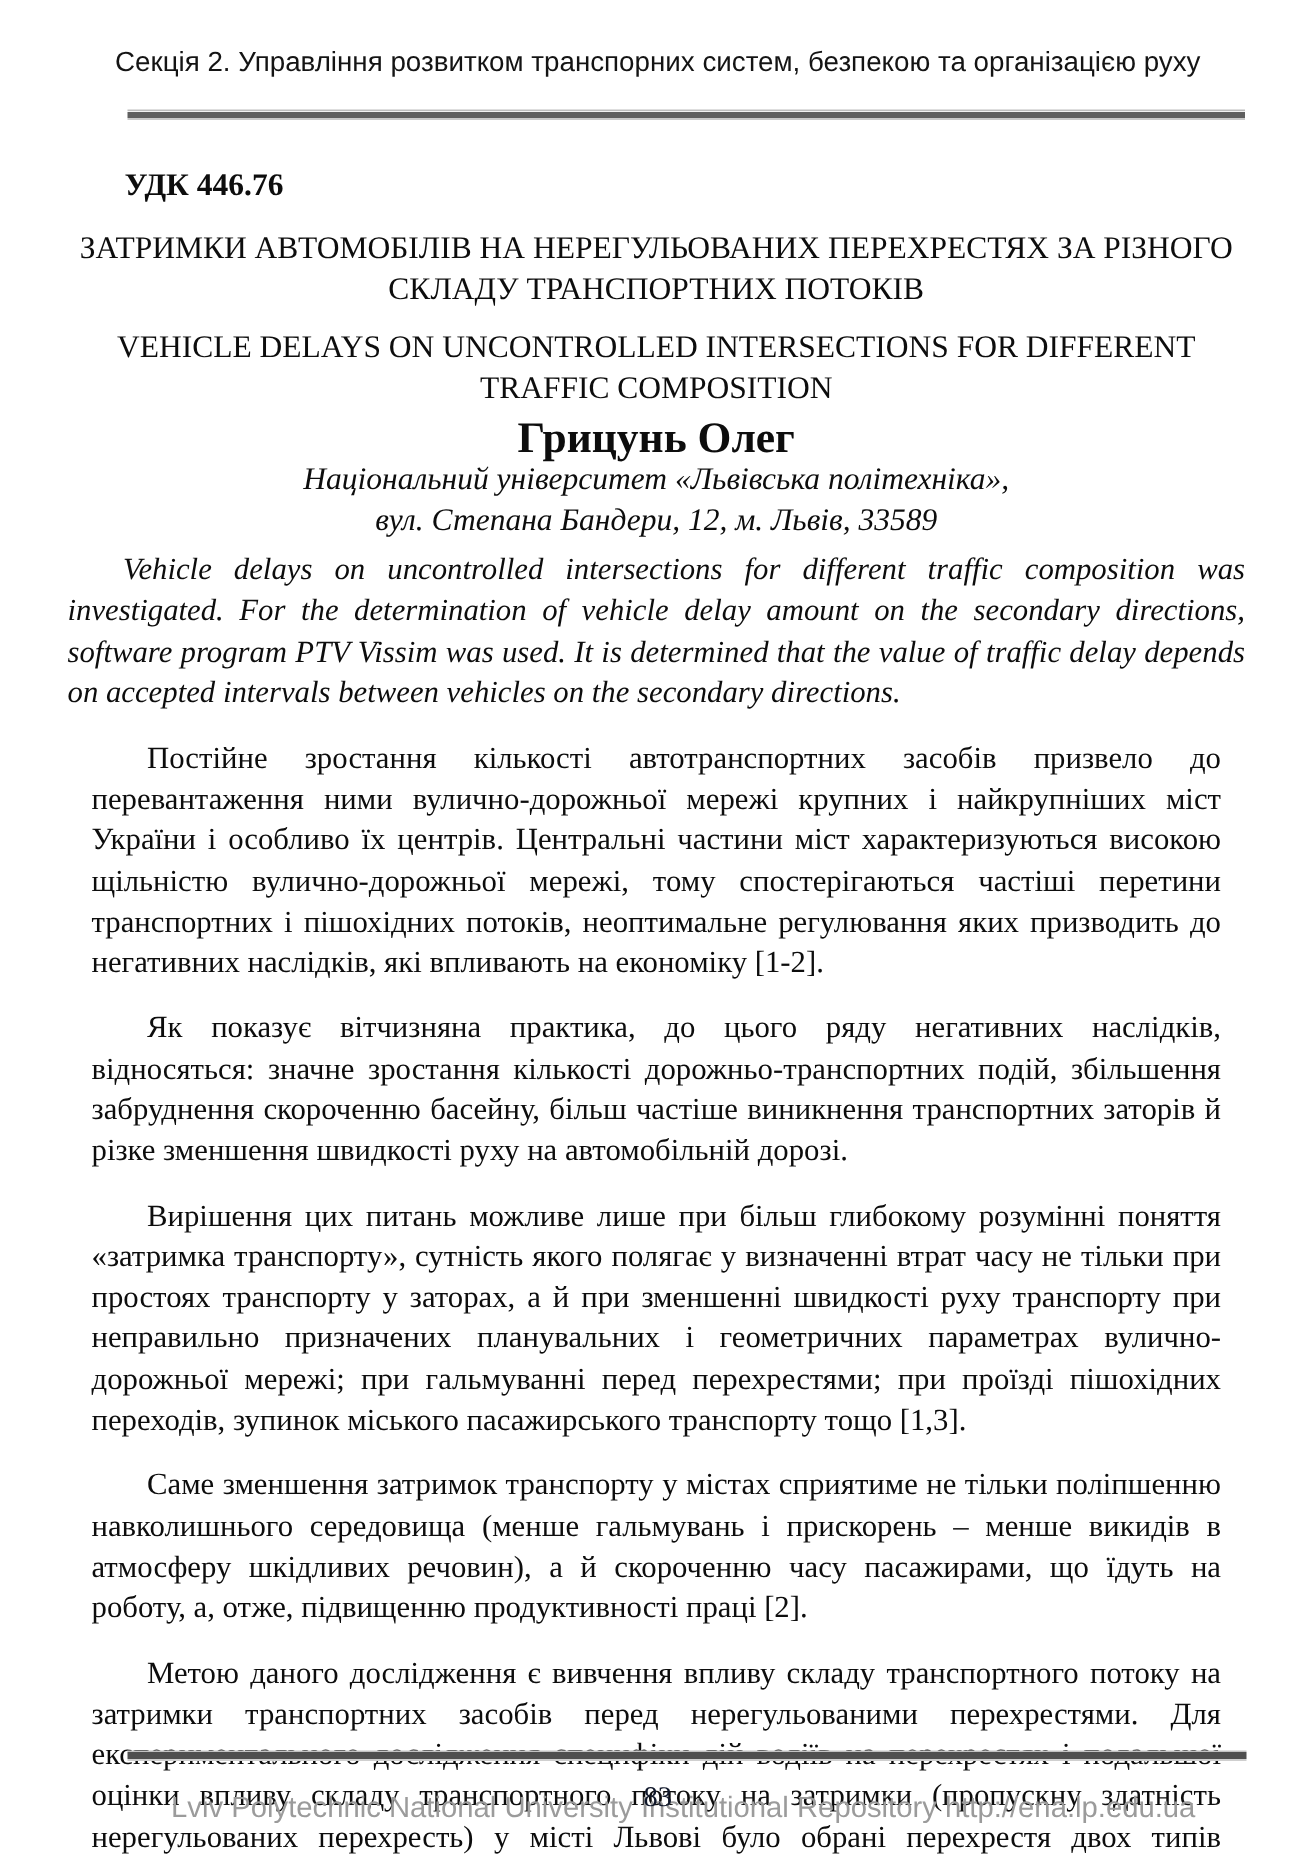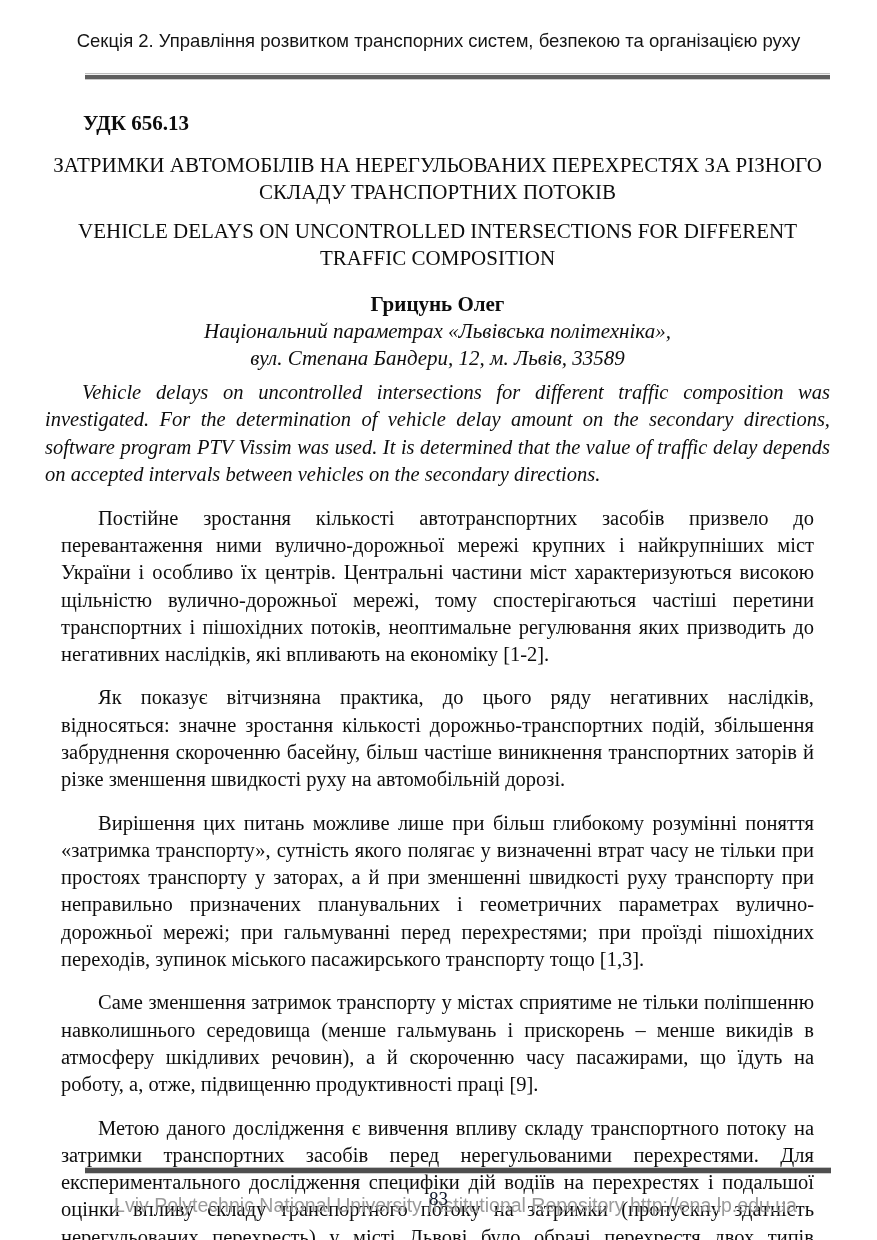--- a/index.html
+++ b/index.html
@@ -44,24 +44,24 @@
     font-size: 21px;
     line-height: 27px;
   }
   .title-en {
     margin-top: 12px;
     text-align: center;
     font-size: 21px;
     line-height: 27px;
   }
   .author {
-    margin-top: 19px;
+    margin-top: 7px;
     text-align: center;
     font-weight: bold;
-    font-size: 21px;
+    font-size: 29px;
     line-height: 27px;
   }
   .affiliation {
     text-align: center;
     font-style: italic;
     font-size: 21px;
     line-height: 27px;
   }
   .abstract {
     margin-top: 7px;
@@ -118,39 +118,39 @@
 <body>
 
 <div class="page">
 
   <div class="running-header">Секція 2. Управління розвитком транспорних систем, безпекою та організацією руху</div>
 
   <div class="rule"></div>
 
   <div class="content">
 
-    <div class="udk">УДК 656.13</div>
+    <div class="udk">УДК 446.76</div>
 
     <div class="title-uk">ЗАТРИМКИ АВТОМОБІЛІВ НА НЕРЕГУЛЬОВАНИХ ПЕРЕХРЕСТЯХ ЗА РІЗНОГО СКЛАДУ ТРАНСПОРТНИХ ПОТОКІВ</div>
 
     <div class="title-en">VEHICLE DELAYS ON UNCONTROLLED INTERSECTIONS FOR DIFFERENT TRAFFIC COMPOSITION</div>
 
     <div class="author">Грицунь Олег</div>
 
-    <div class="affiliation">Національний параметрах «Львівська політехніка»,</div>
+    <div class="affiliation">Національний університет «Львівська політехніка»,</div>
 
     <div class="affiliation">вул. Степана Бандери, 12, м. Львів, 33589</div>
 
     <div class="abstract">Vehicle delays on uncontrolled intersections for different traffic composition was investigated. For the determination of vehicle delay amount on the secondary directions, software program PTV Vissim was used. It is determined that the value of traffic delay depends on accepted intervals between vehicles on the secondary directions.</div>
 
     <div class="body-text">
         <p>Постійне зростання кількості автотранспортних засобів призвело до перевантаження ними вулично-дорожньої мережі крупних і найкрупніших міст України і особливо їх центрів. Центральні частини міст характеризуються високою щільністю вулично-дорожньої мережі, тому спостерігаються частіші перетини транспортних і пішохідних потоків, неоптимальне регулювання яких призводить до негативних наслідків, які впливають на економіку [1-2].</p>
         <p>Як показує вітчизняна практика, до цього ряду негативних наслідків, відносяться: значне зростання кількості дорожньо-транспортних подій, збільшення забруднення скороченню басейну, більш частіше виникнення транспортних заторів й різке зменшення швидкості руху на автомобільній дорозі.</p>
         <p>Вирішення цих питань можливе лише при більш глибокому розумінні поняття «затримка транспорту», сутність якого полягає у визначенні втрат часу не тільки при простоях транспорту у заторах, а й при зменшенні швидкості руху транспорту при неправильно призначених планувальних і геометричних параметрах вулично-дорожньої мережі; при гальмуванні перед перехрестями; при проїзді пішохідних переходів, зупинок міського пасажирського транспорту тощо [1,3].</p>
-        <p>Саме зменшення затримок транспорту у містах сприятиме не тільки поліпшенню навколишнього середовища (менше гальмувань і прискорень – менше викидів в атмосферу шкідливих речовин), а й скороченню часу пасажирами, що їдуть на роботу, а, отже, підвищенню продуктивності праці [9].</p>
+        <p>Саме зменшення затримок транспорту у містах сприятиме не тільки поліпшенню навколишнього середовища (менше гальмувань і прискорень – менше викидів в атмосферу шкідливих речовин), а й скороченню часу пасажирами, що їдуть на роботу, а, отже, підвищенню продуктивності праці [2].</p>
         <p>Метою даного дослідження є вивчення впливу складу транспортного потоку на затримки транспортних засобів перед нерегульованими перехрестями. Для експериментального дослідження специфіки дій водіїв на перехрестях і подальшої оцінки впливу складу транспортного потоку на затримки (пропускну здатність нерегульованих перехресть) у місті Львові було обрані перехрестя двох типів (покриття на проїзній частині – асфальтобетон та бруківка). Це типові перехрестя магістральної вулиці міста з другорядної вулицею, які розташовані у різних районах міста.</p>
         <p>Натурне дослідження затримок транспортних засобів на другорядній дорозі проводилося у сприятливих погодних умовах, при плюсовій температурі навколишнього повітря і в умовах відсутності опадів. Цим нівелювалося негативний вплив на дії водіїв випадків несприятливого стану зовнішнього середовища.</p>
       </div>
 
   </div>
 
   <div class="footer-rule"></div>
 
   <div class="watermark">Lviv Polytechnic National University Institutional Repository http://ena.lp.edu.ua</div>
 

